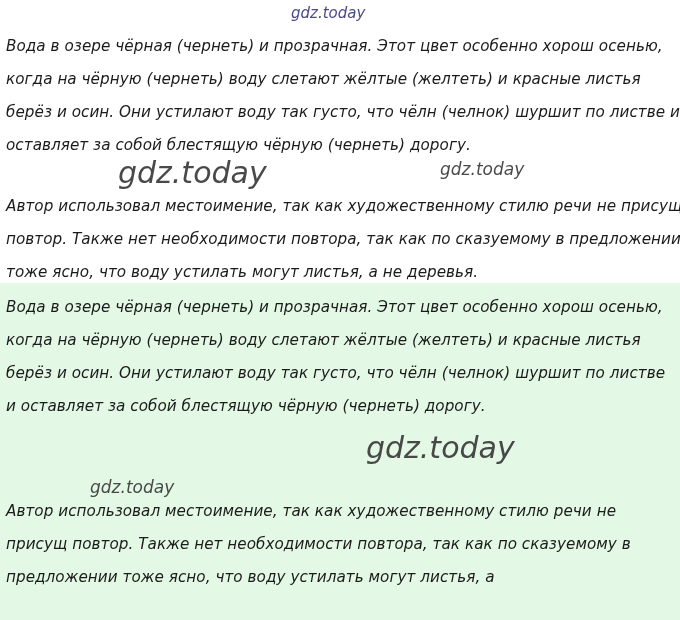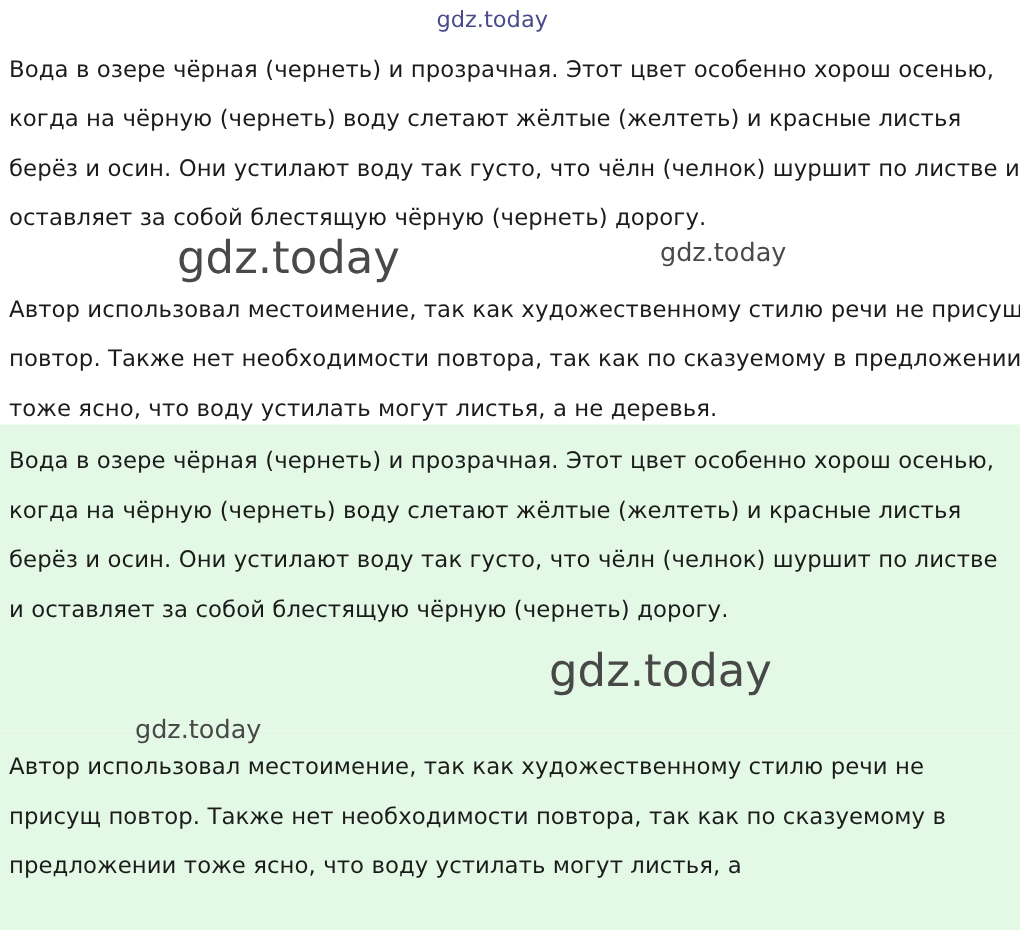--- a/index.html
+++ b/index.html
@@ -12,20 +12,21 @@
     background: #ffffff;
     font-family: "DejaVu Sans", "Liberation Sans", sans-serif;
     position: relative;
     overflow: hidden;
     color: #1a1a1a;
   }
   .page {
     position: relative;
     width: 680px;
     height: 607px;
+    font-style: italic;
   }
   .section-white {
     background: #ffffff;
     padding: 0 6px;
   }
   .para {
     font-size: 15.2px;
     line-height: 33px;
     letter-spacing: 0.05px;
     margin: 0;

